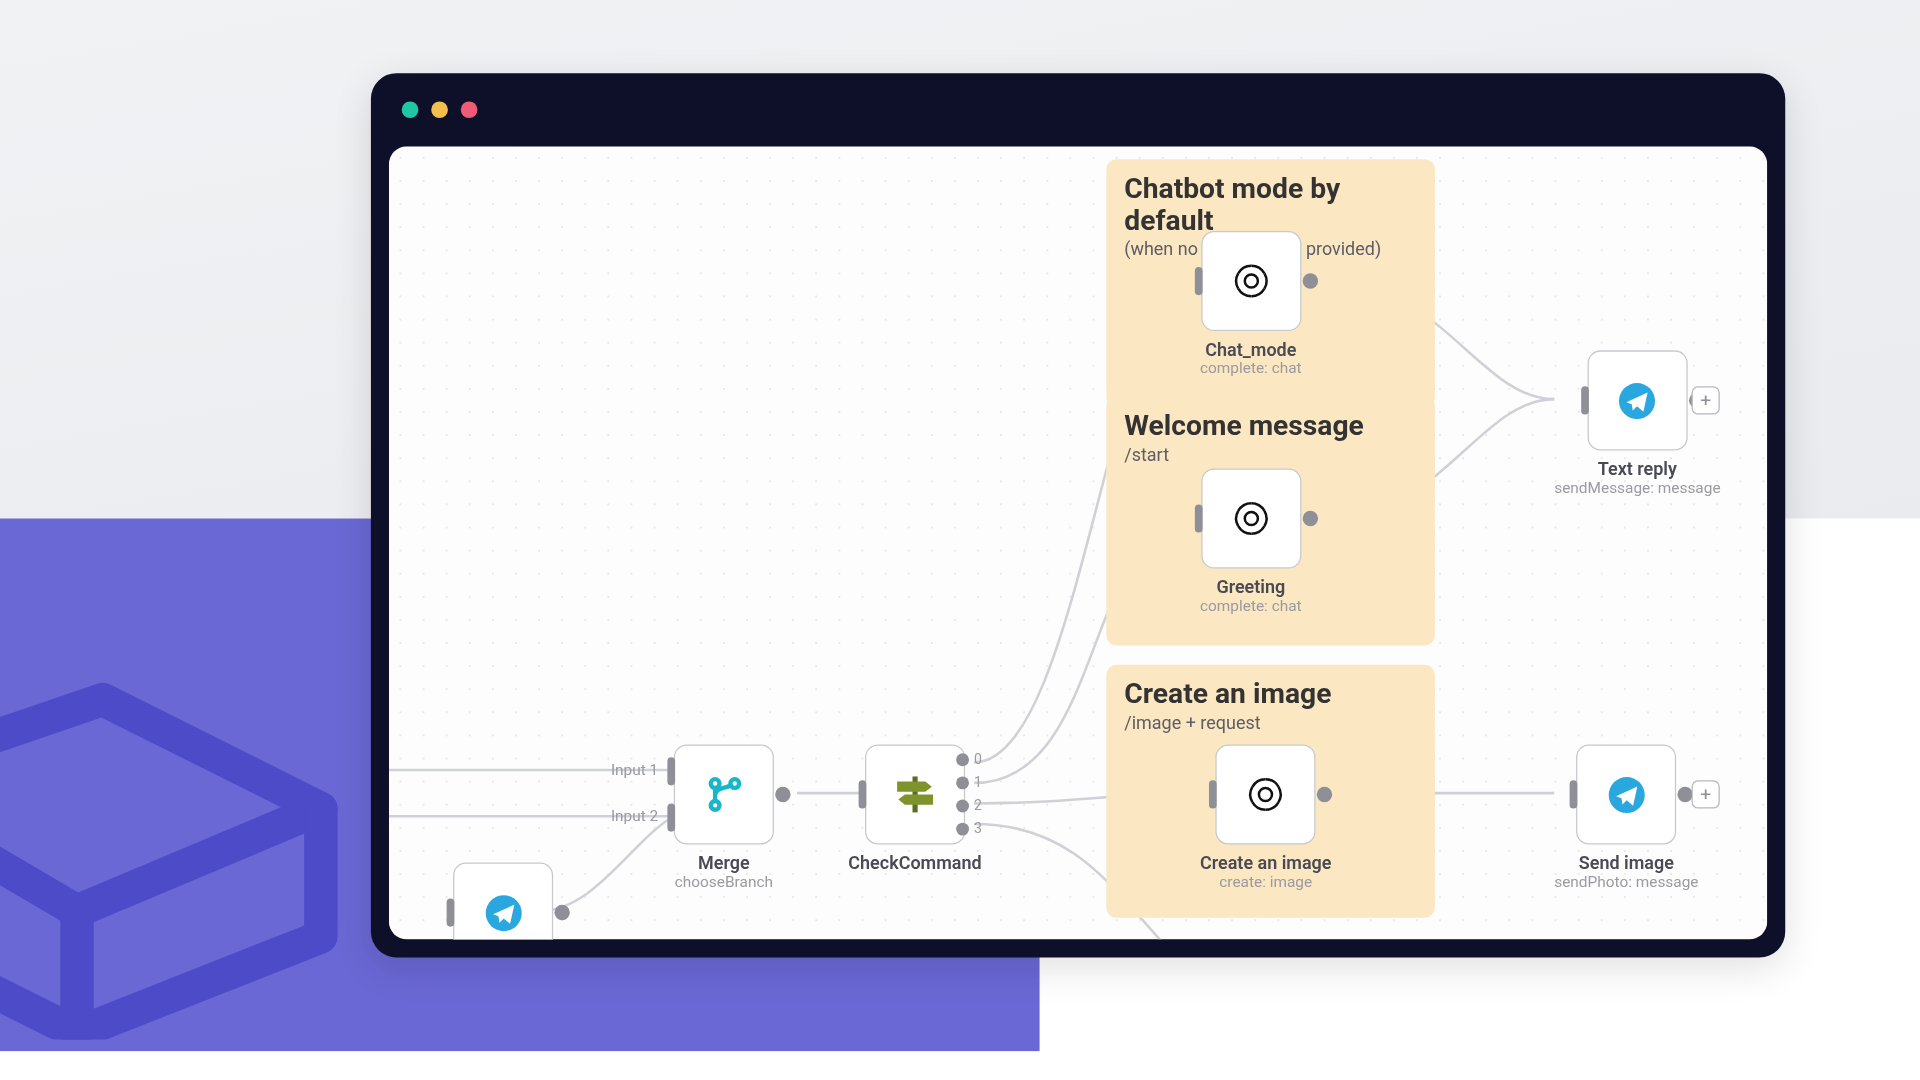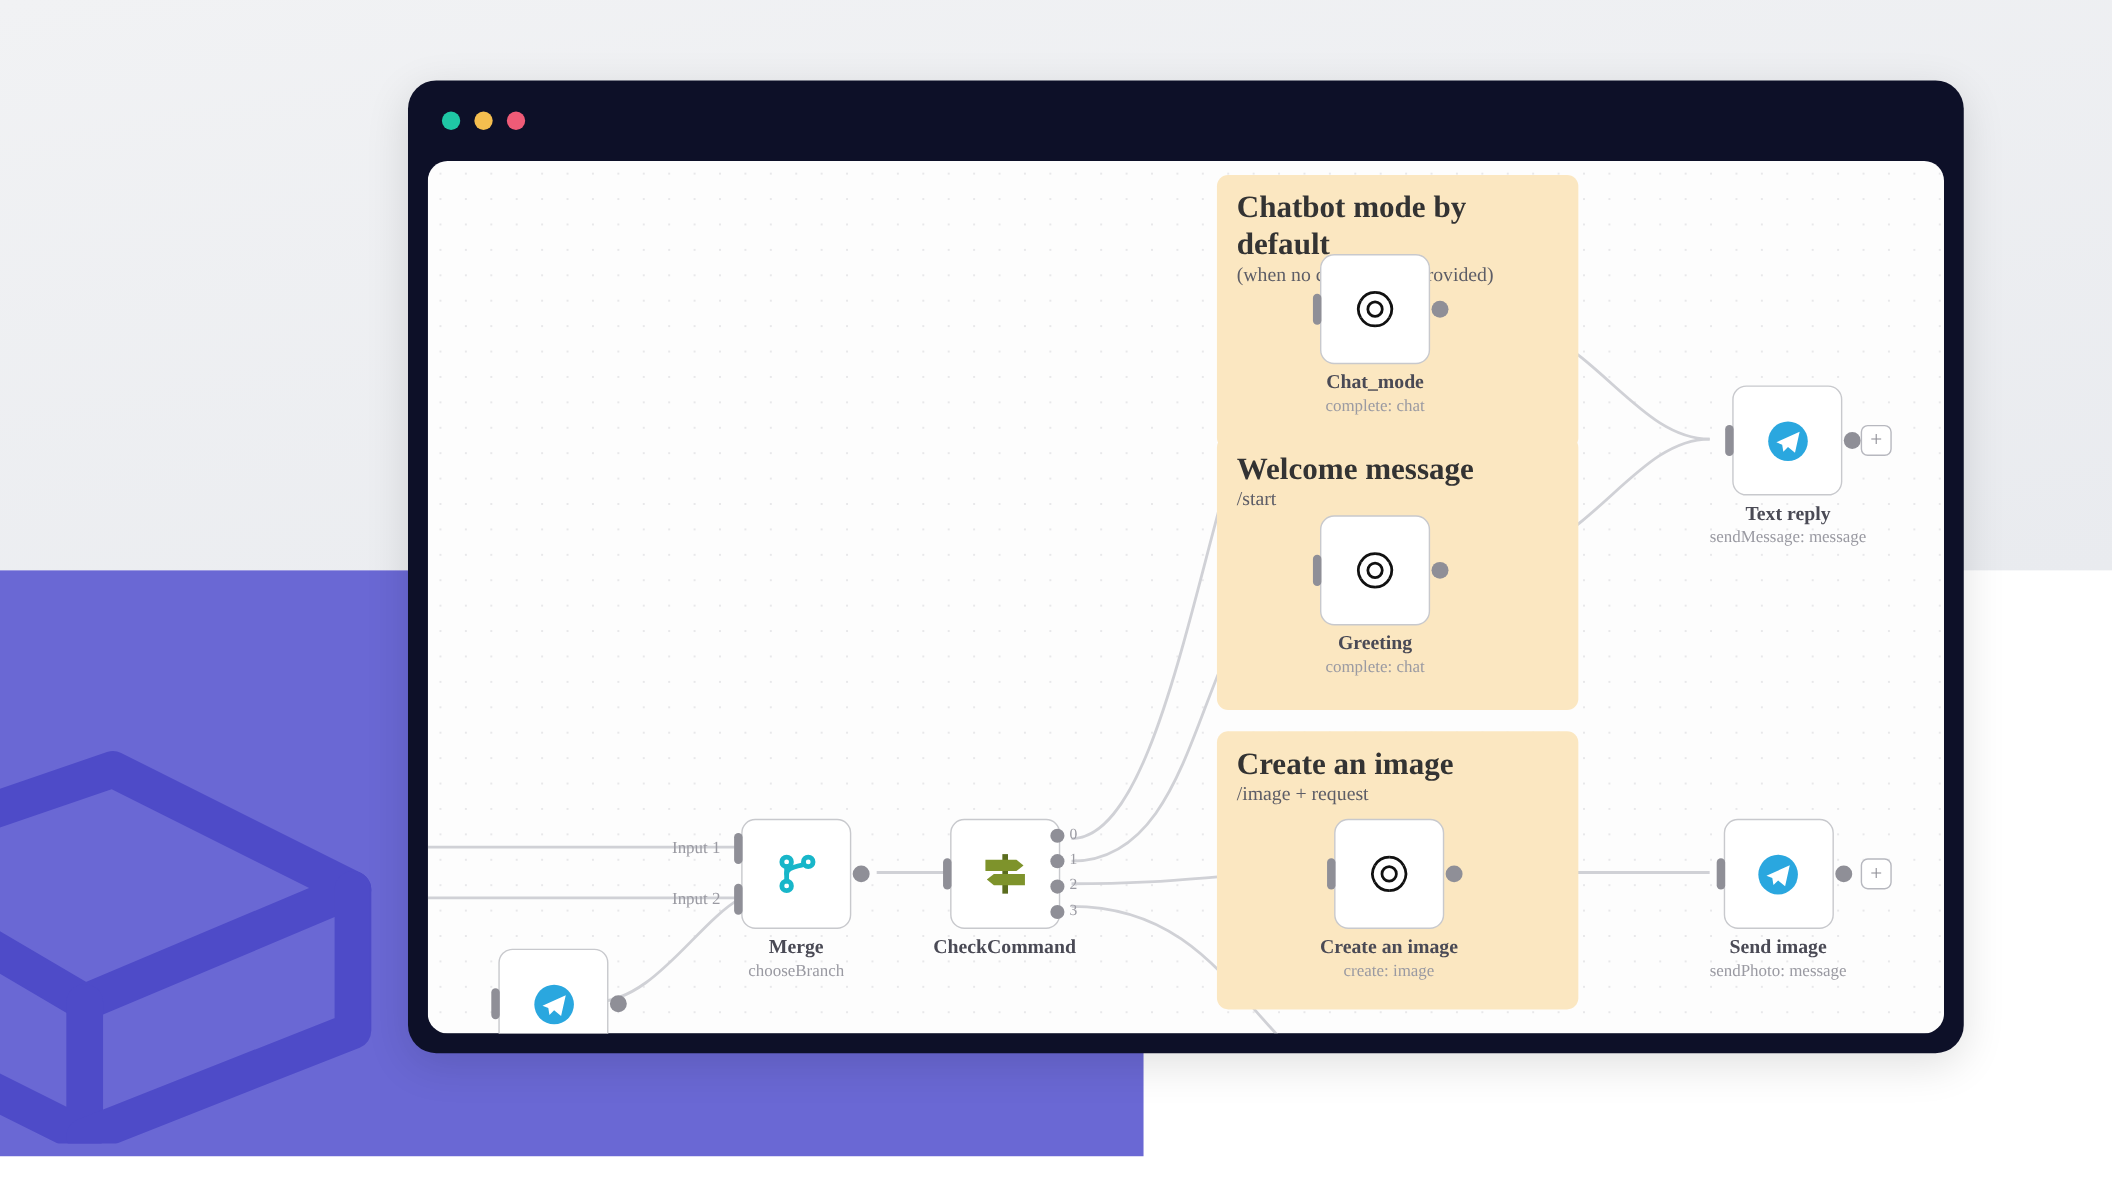--- a/index.html
+++ b/index.html
@@ -1,16 +1,16 @@
 <!DOCTYPE html>
 <html><head>
 <meta charset="utf-8">
 <style>
   html,body{margin:0;padding:0;width:1920px;height:1080px;overflow:hidden;font-family:-apple-system,BlinkMacSystemFont,"Segoe UI",Roboto,sans-serif;background:#fff;}
-  .stage{position:relative;width:1920px;height:1080px;font-family:Liberation Serif, serif;}
+  .stage{position:relative;width:1920px;height:1080px;}
   .scale{position:absolute;left:0;top:0;width:1496px;height:819px;transform:scale(1.28342);transform-origin:top left;}
   .bg-gray{position:absolute;left:0;top:0;width:100%;height:404px;background:linear-gradient(170deg,#f1f2f4 0%,#e9ebef 100%);}
   .bg-purple{position:absolute;left:0;top:404px;width:810px;height:415px;background:#6a68d4;}
   
   .cube{position:absolute;left:-140px;top:490px;width:420px;height:320px;}
   .cube path{stroke:#4e4bc8;stroke-width:26;fill:none;stroke-linejoin:round;stroke-linecap:round;}
   
   .window{position:absolute;left:289px;top:57px;width:1102px;height:689px;border-radius:20px;background:#0d1028;overflow:hidden;box-shadow:0 8px 30px rgba(0,0,0,.12);}
   .titlebar{height:57px;display:flex;align-items:center;padding-left:24px;gap:10px;}
   .dot{width:13px;height:13px;border-radius:50%;}

